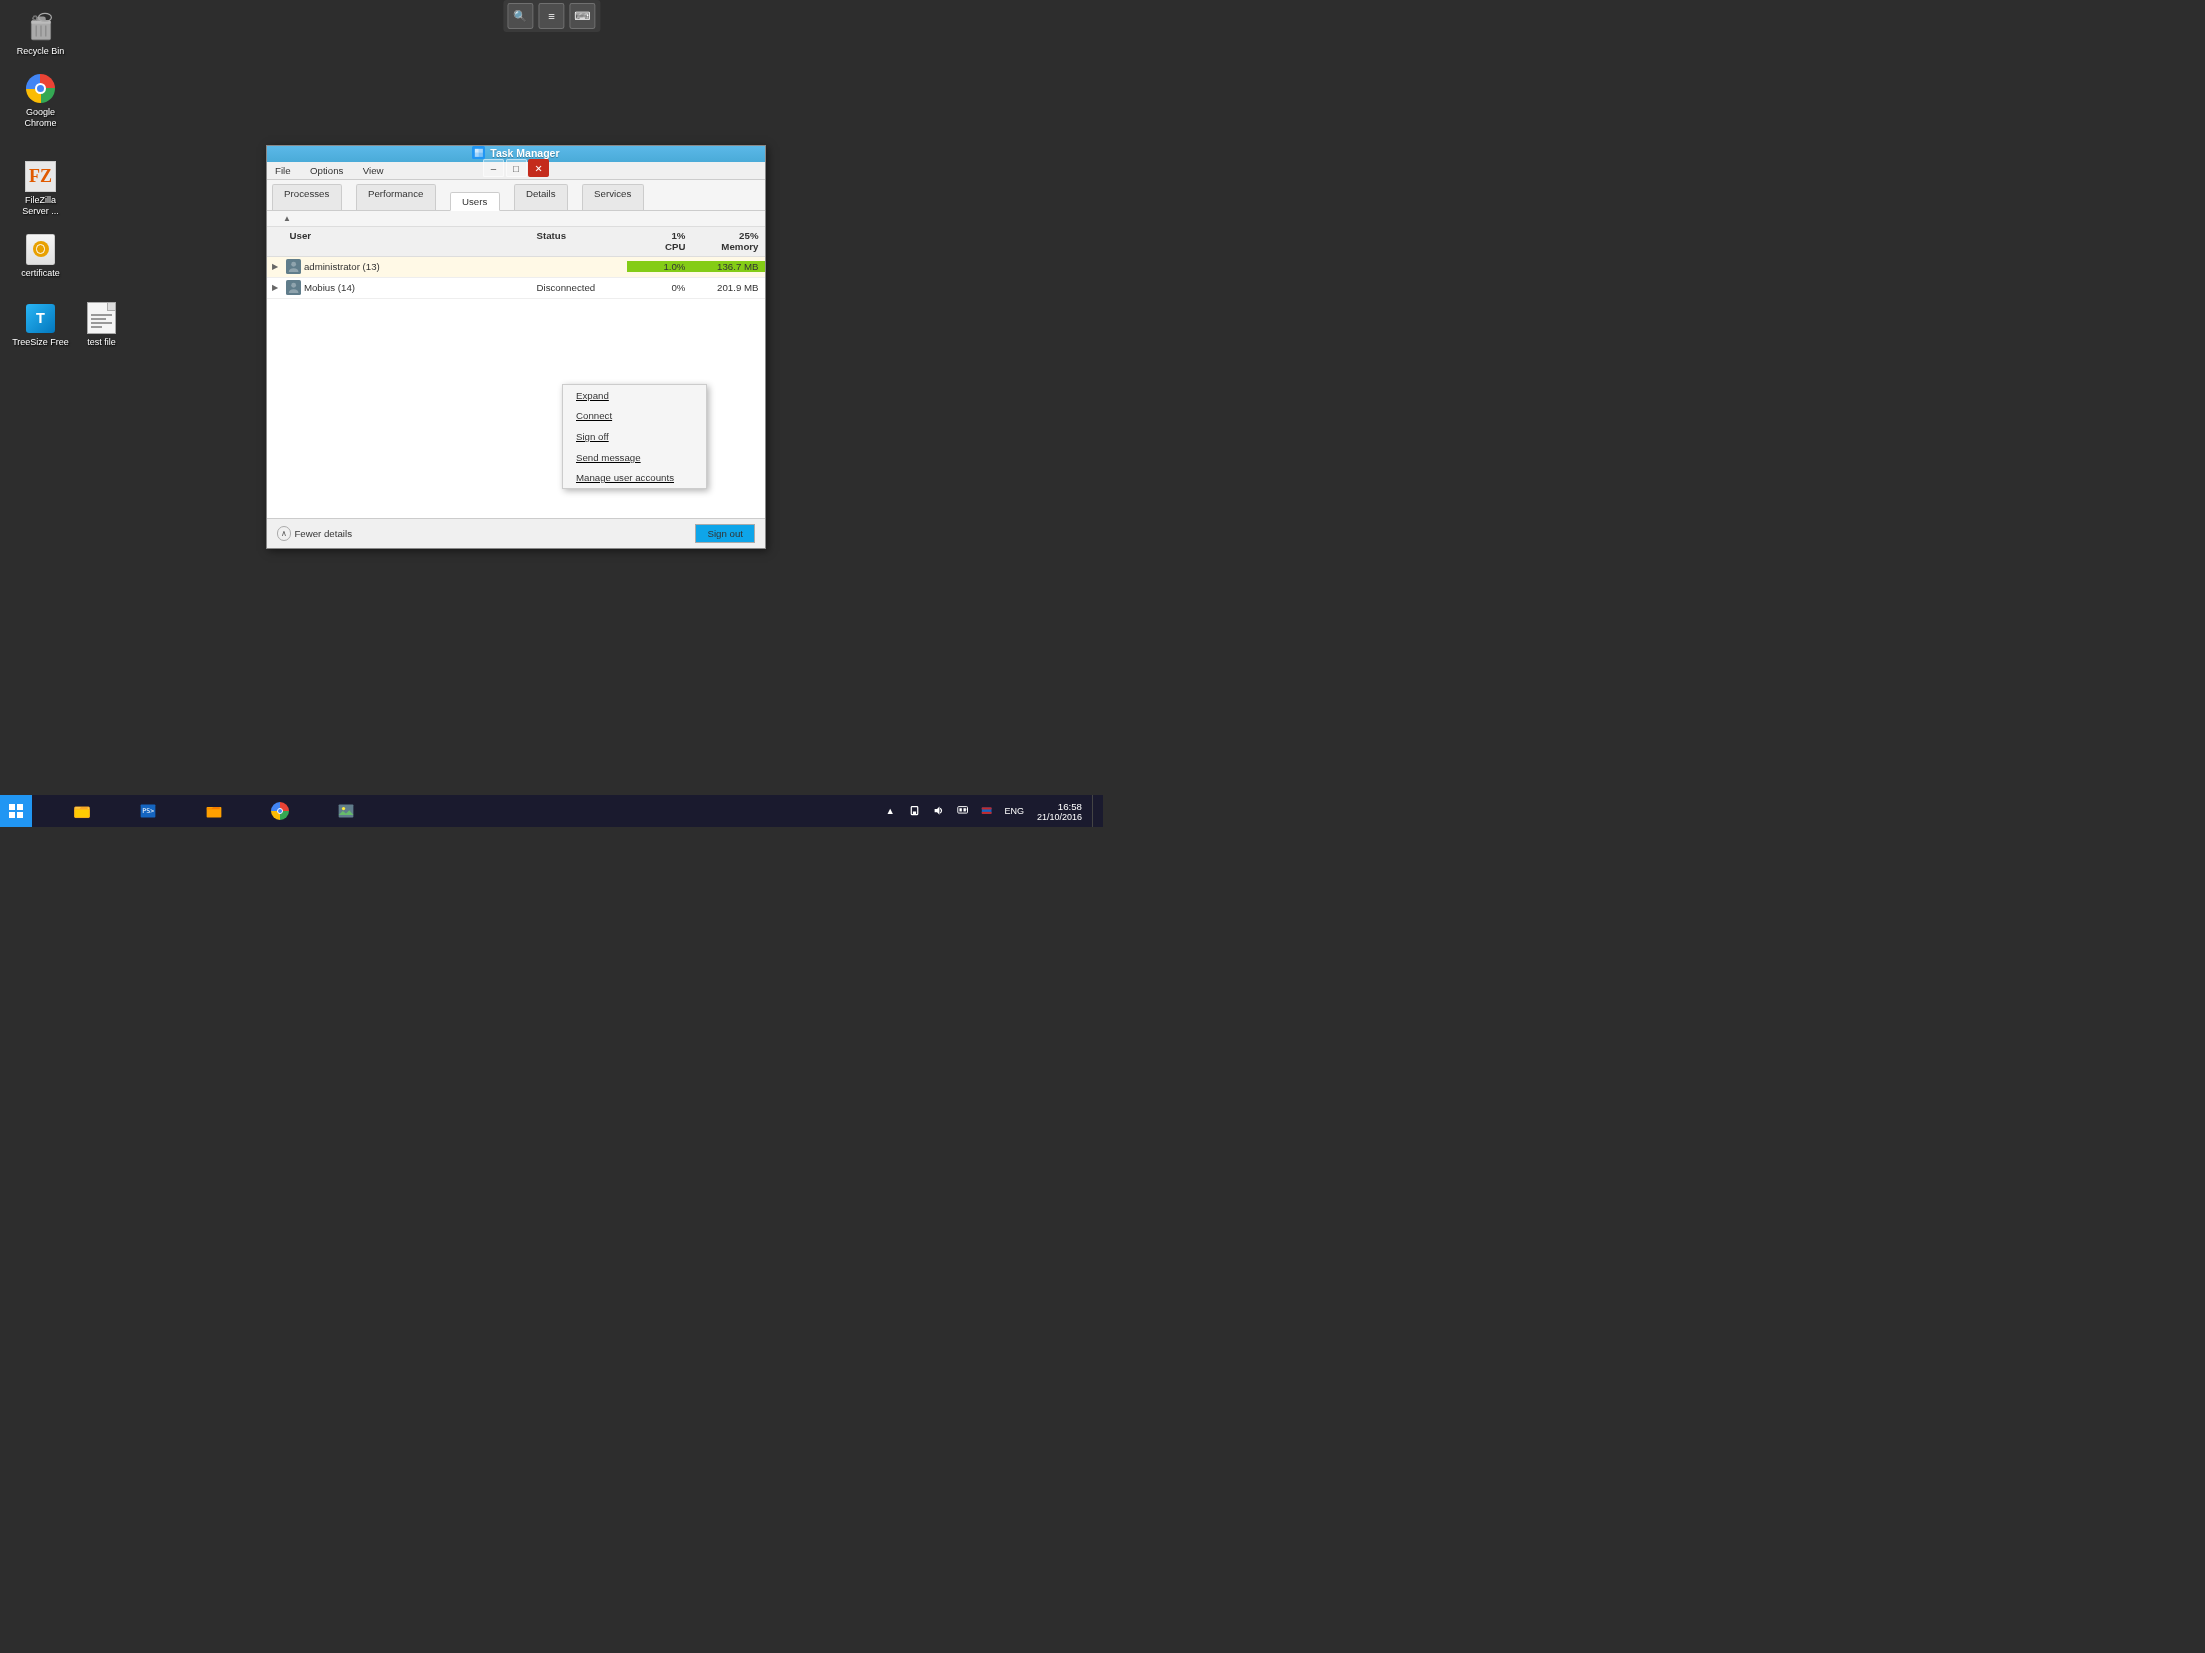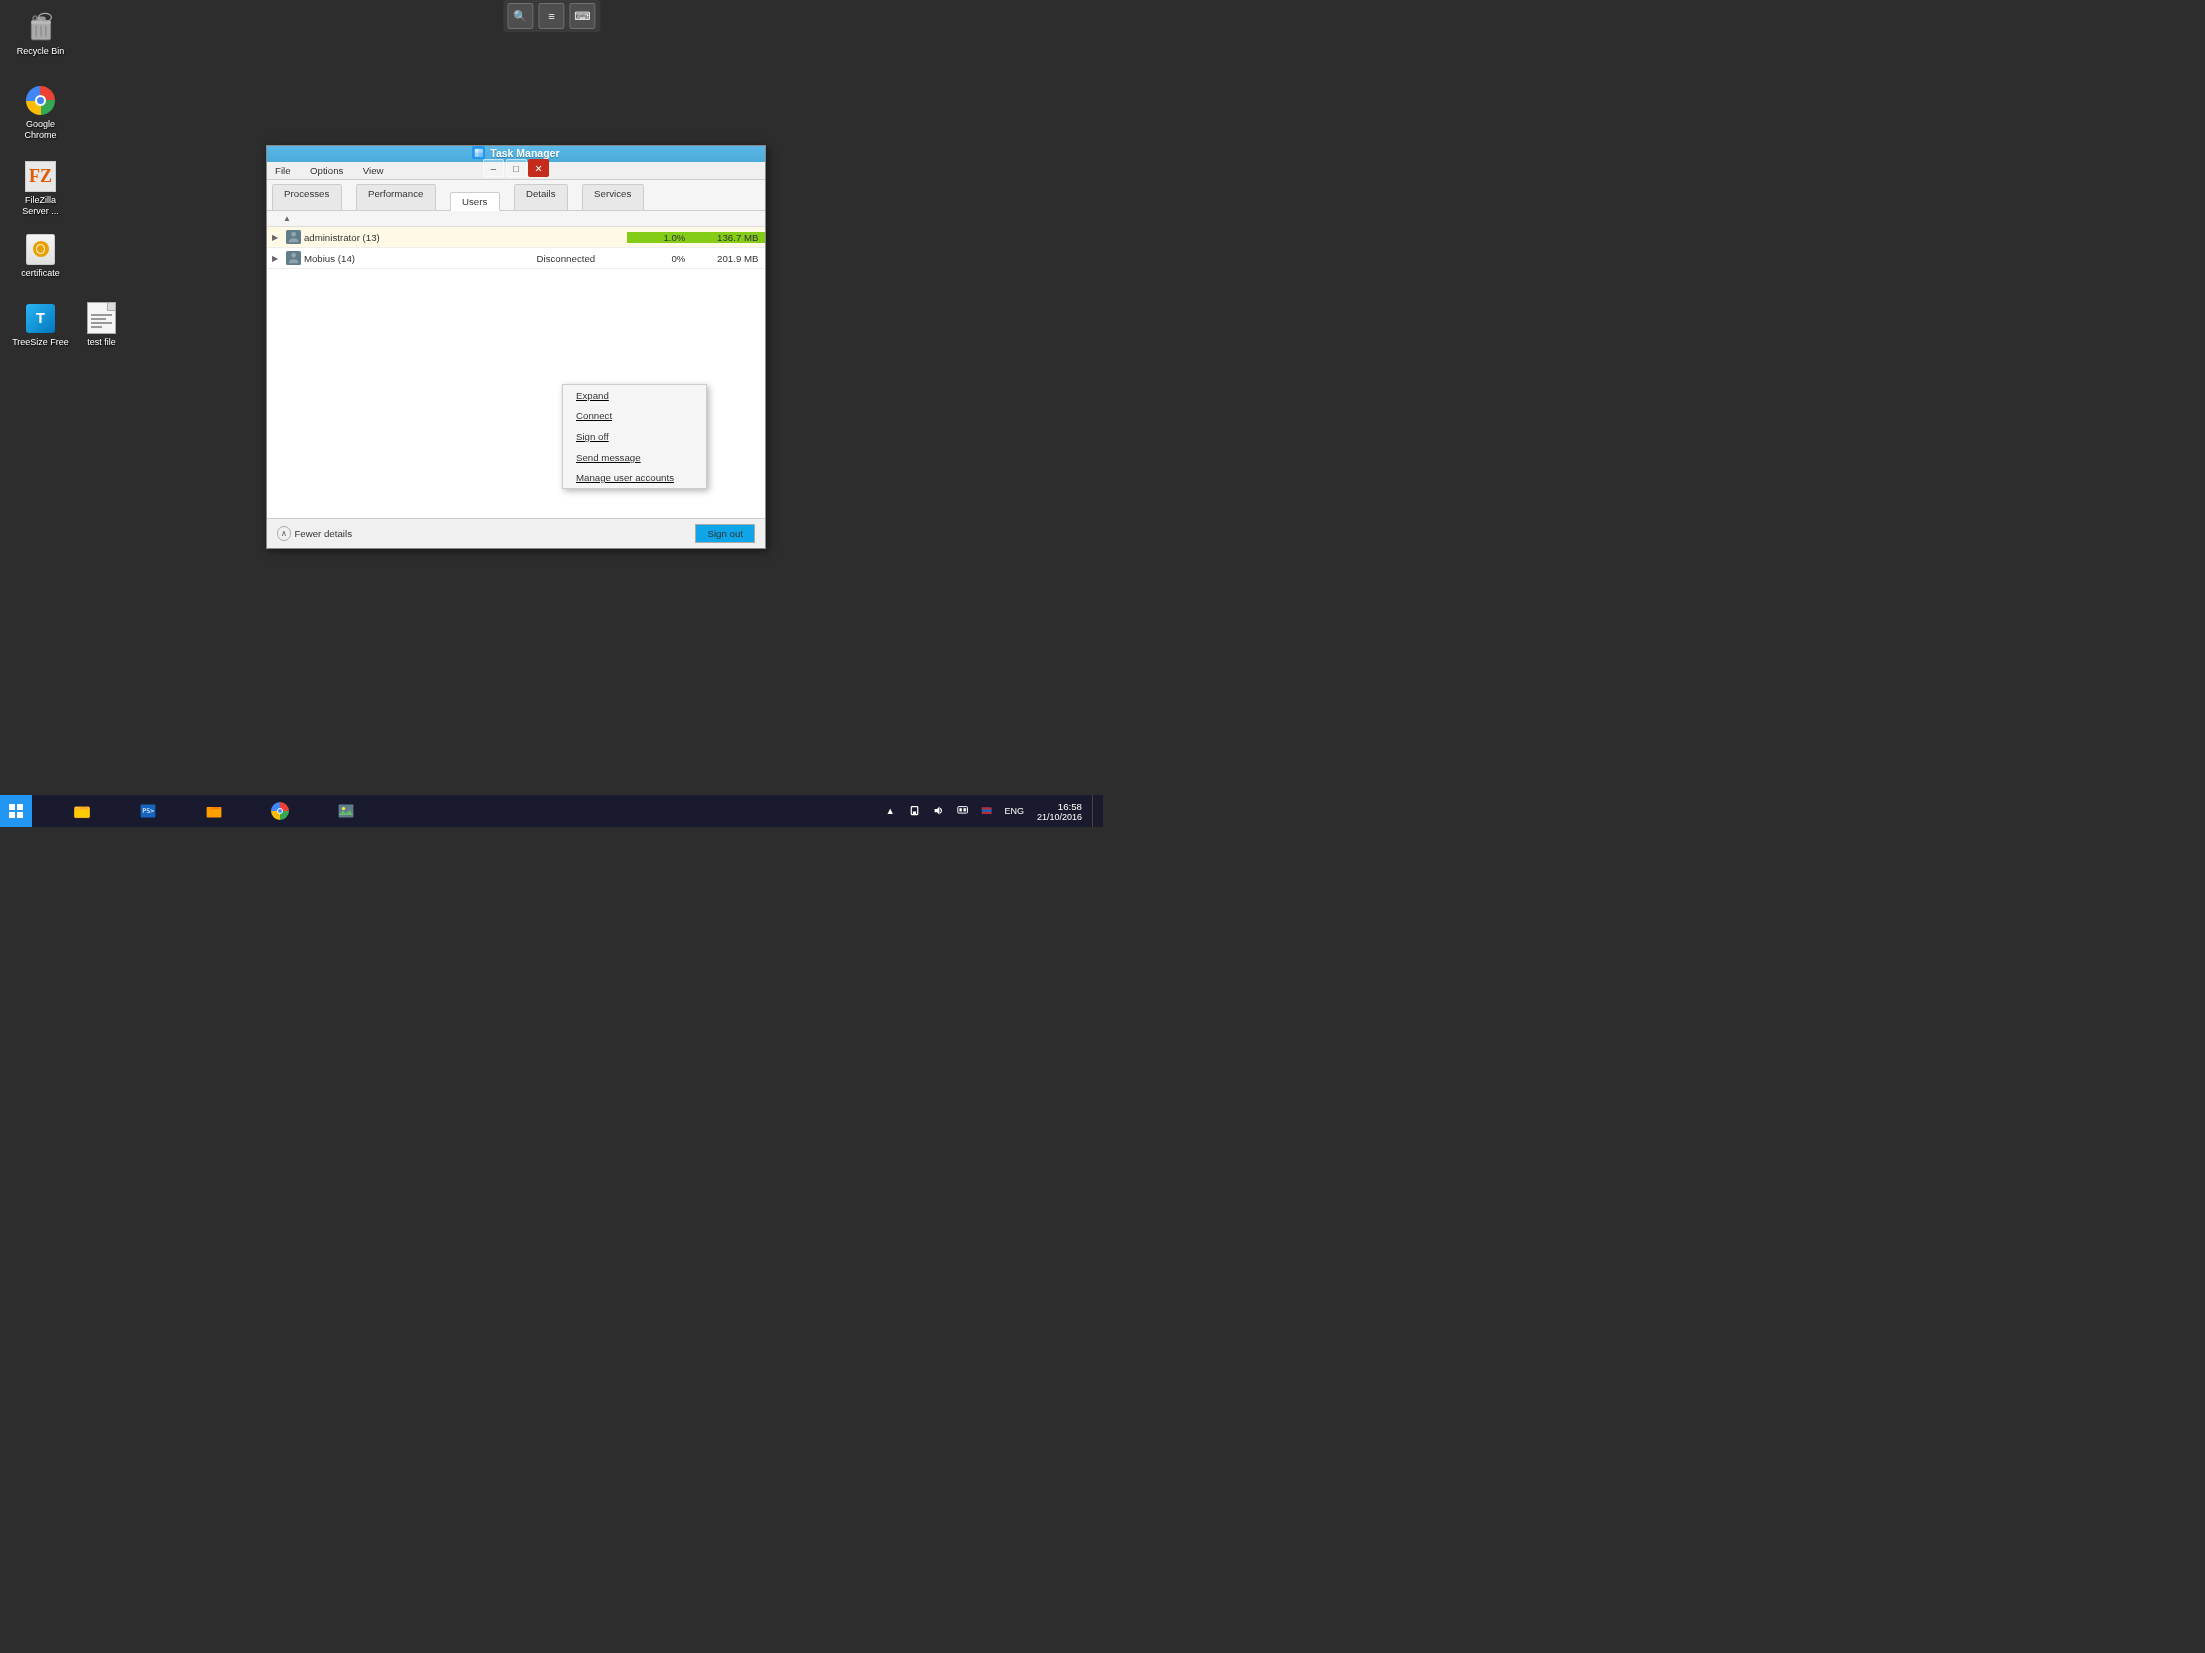--- a/index.html
+++ b/index.html
@@ -407,21 +407,21 @@
         <line x1="14" y1="18" x2="14" y2="32" stroke="#888" stroke-width="1.5"></line>
         <line x1="20" y1="18" x2="20" y2="32" stroke="#888" stroke-width="1.5"></line>
         <line x1="26" y1="18" x2="26" y2="32" stroke="#888" stroke-width="1.5"></line>
         <ellipse cx="25" cy="8" rx="8" ry="5" fill="none" stroke="#aaa" stroke-width="1.5"></ellipse>
         <text x="8" y="12" font-size="10" fill="#888">♻</text>
       </svg>
     </div>
     <span class="icon-label">Recycle Bin</span>
   </div>
 
-  <div class="desktop-icon" style="top:81px; left:8px;">
+  <div class="desktop-icon" style="top:69px; left:8px;">
     <div class="icon-img">
       <div class="chrome-ring">
         <div class="chrome-center"></div>
       </div>
     </div>
     <span class="icon-label">Google Chrome</span>
   </div>
 
   <div class="desktop-icon" style="top:157px; left:8px;">
     <div class="icon-img">
@@ -501,20 +501,33 @@
       <div class="tm-tab">Details</div>
       <div class="tm-tab">Services</div>
     </div>
 
     <div class="tm-content">
 
       <div style="height:16px; display:flex; align-items:center; padding-left:16px; background:#f5f5f5; border-bottom:0.8px solid #ddd;">
         <span style="font-size:8px; color:#666; cursor:pointer;">▲</span>
       </div>
 
+      <div class="col-header-row">
+        <div style="width:16px;"></div>
+        <div class="col-user">User</div>
+        <div class="col-status">Status</div>
+        <div class="col-cpu">
+          <span>1%</span><br>
+          <span>CPU</span>
+        </div>
+        <div class="col-memory">
+          <span>25%</span><br>
+          <span>Memory</span>
+        </div>
+      </div>
 
       <div class="tm-row highlighted">
         <div class="row-expand">▶</div>
         <div class="row-name">
           <div class="row-user-icon">
             <svg width="11.3" height="11.3" viewBox="0 0 14 14">
               <circle cx="7" cy="4" r="3" fill="#90a4ae"></circle>
               <path d="M1 14 Q1 9 7 9 Q13 9 13 14 Z" fill="#90a4ae"></path>
             </svg>
           </div>

